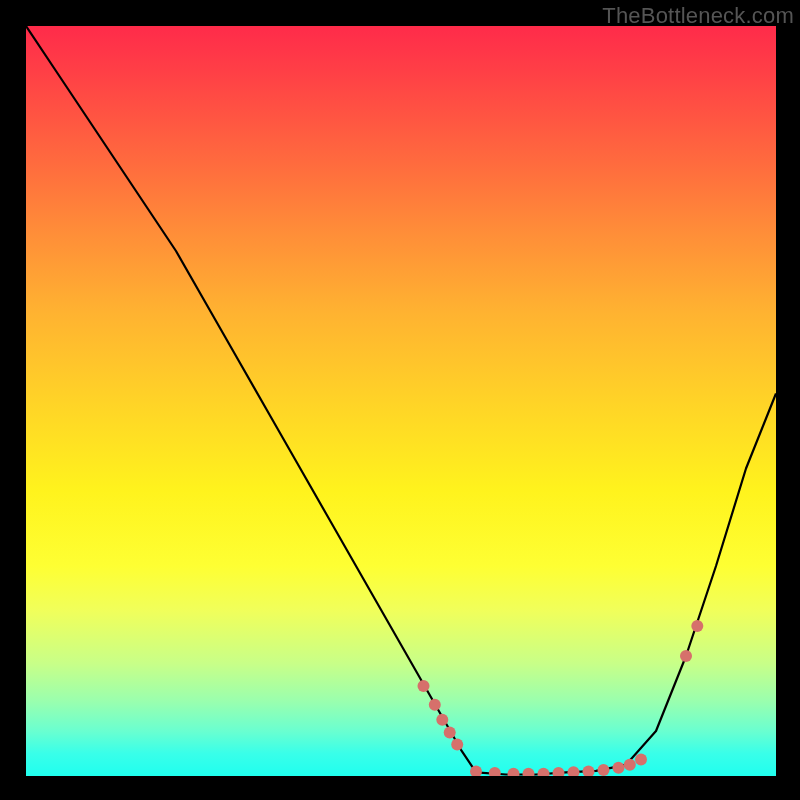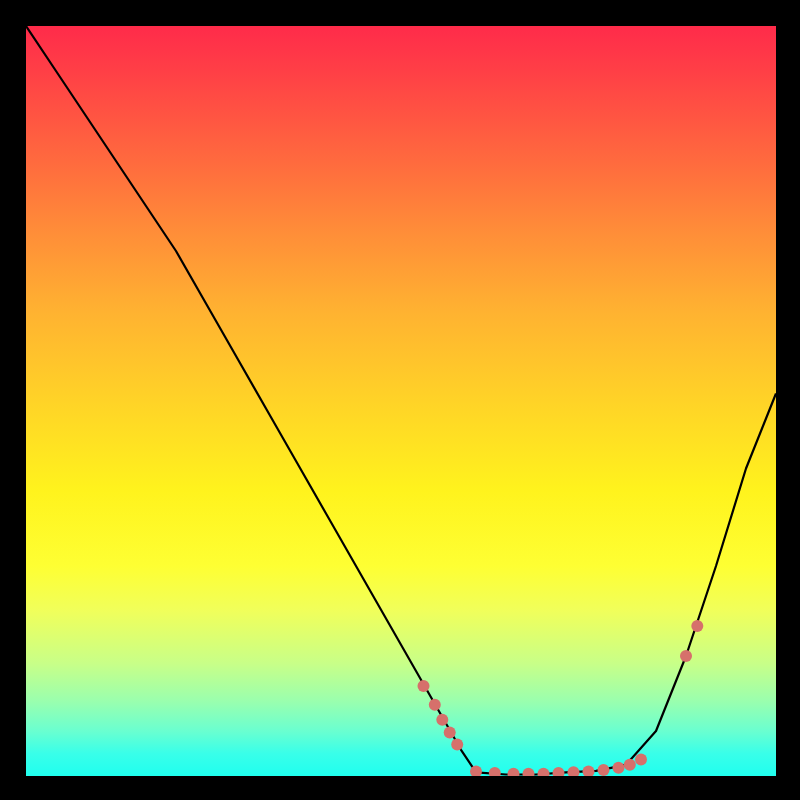--- a/index.html
+++ b/index.html
@@ -84,13 +84,14 @@
           <circle cx="562.5" cy="745.5" r="6" fill="#d6706b"></circle>
           <circle cx="577.5" cy="744.0" r="6" fill="#d6706b"></circle>
           <circle cx="592.5" cy="741.8" r="6" fill="#d6706b"></circle>
           <circle cx="603.8" cy="738.8" r="6" fill="#d6706b"></circle>
           <circle cx="615.0" cy="733.5" r="6" fill="#d6706b"></circle>
           <circle cx="660.0" cy="630.0" r="6" fill="#d6706b"></circle>
           <circle cx="671.3" cy="600.0" r="6" fill="#d6706b"></circle>
         </g>
     </svg>
   </div>
+  <div class="watermark">TheBottleneck.com</div>
 </div>
 
 </body></html>

